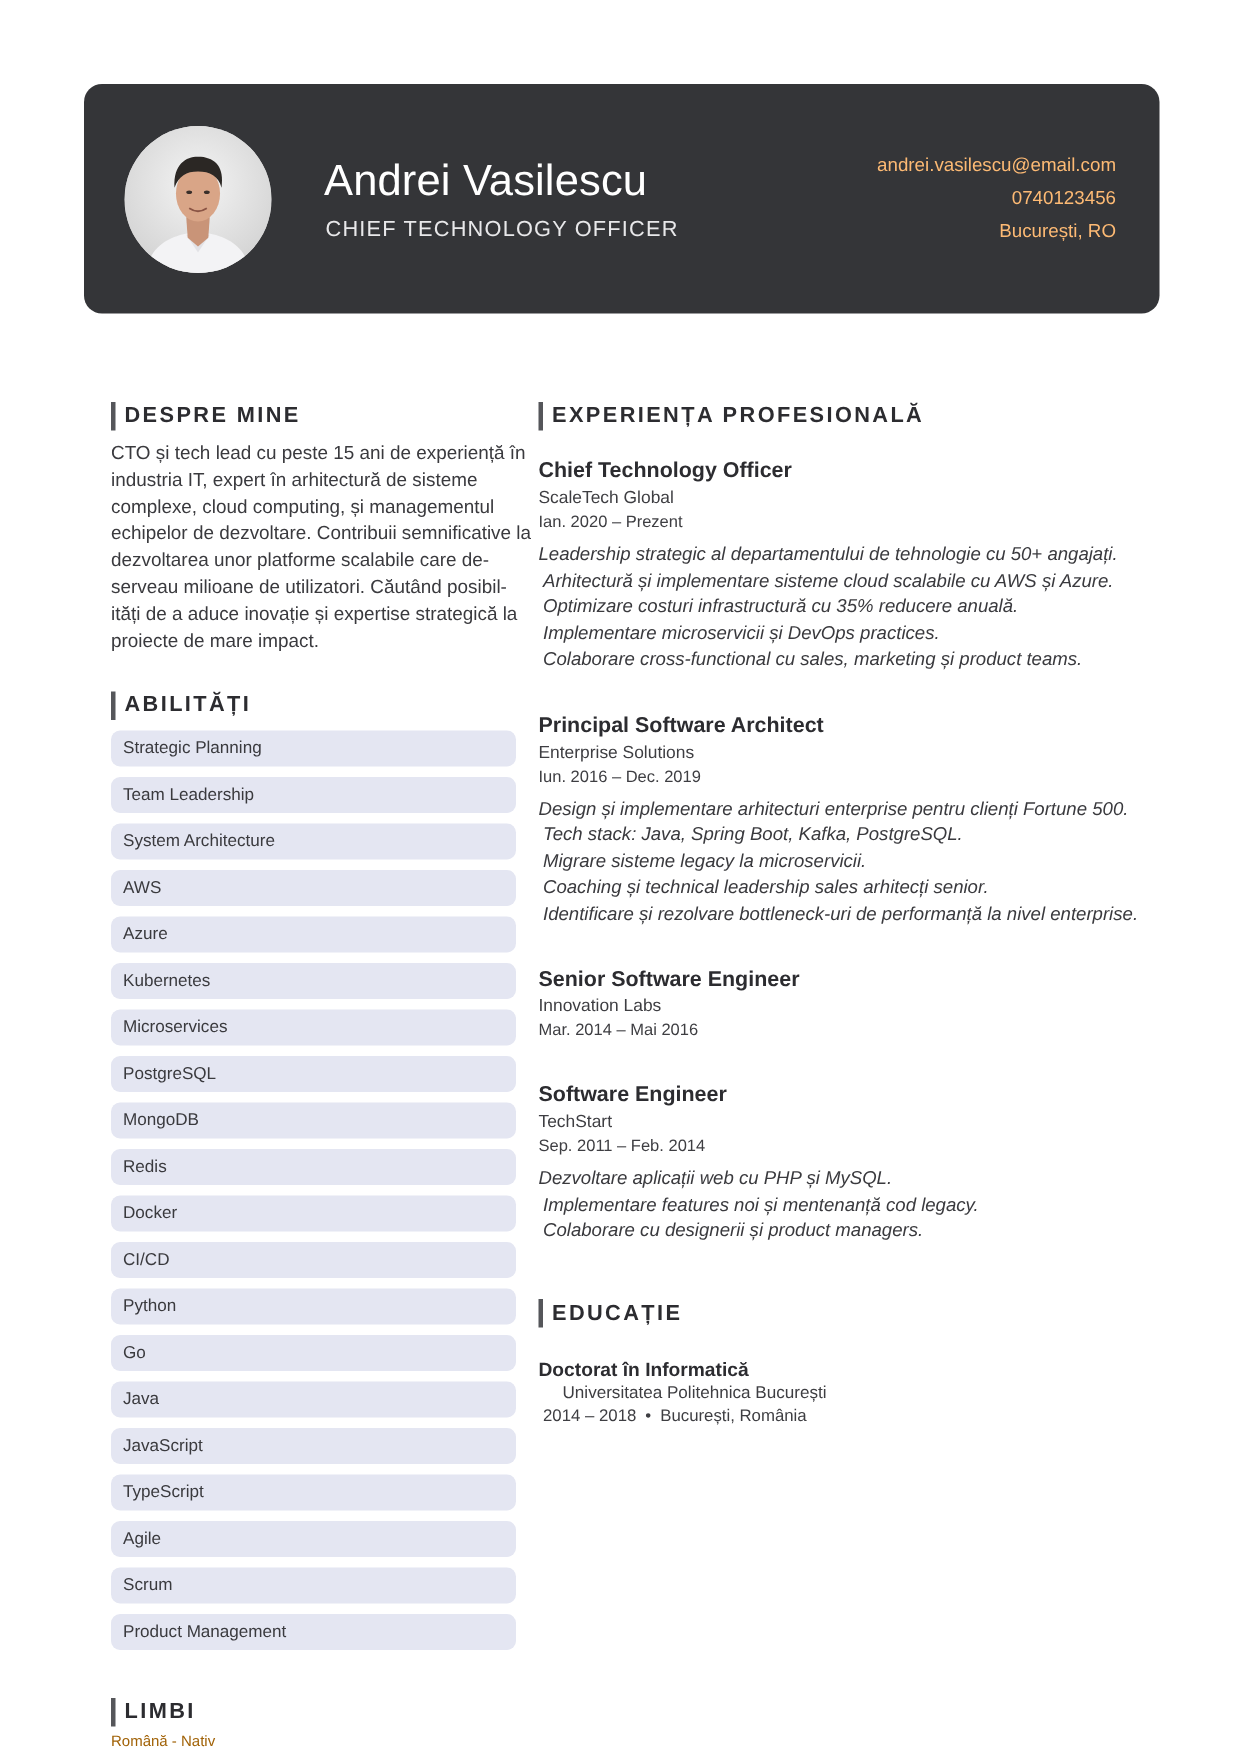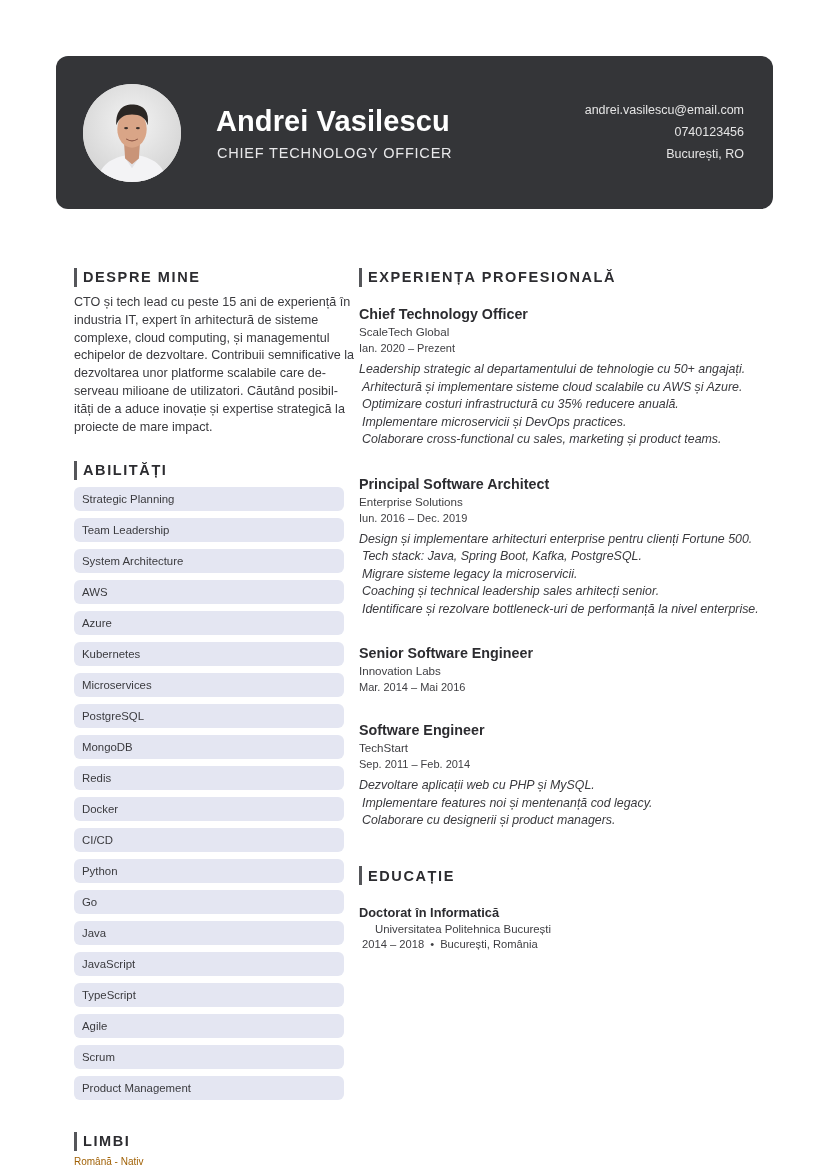--- a/index.html
+++ b/index.html
@@ -38,41 +38,41 @@
       border-radius: 50%;
       overflow: hidden;
       background: radial-gradient(circle at 50% 45%, #f2f2f2 0%, #d8d8d8 70%, #c4c4c4 100%);
     }
     .avatar svg { width: 100%; height: 100%; display: block; }
     .name {
       position: absolute;
       left: 160px;
       top: 48px;
       font-size: 29px;
-      font-weight: bold;
+      font-weight: normal;
       letter-spacing: 0.1px;
       color: #ffffff;
       line-height: 34px;
     }
     .role {
       position: absolute;
       left: 161px;
       top: 88px;
       font-size: 14.5px;
       letter-spacing: 0.8px;
       color: #e8e8ea;
       line-height: 18px;
     }
     .contact {
       position: absolute;
       right: 29px;
       top: 43px;
       text-align: right;
       font-size: 12.5px;
-      color: #e5e5e5;
+      color: #fdba74;
       line-height: 22px;
     }
     .contact div { white-space: nowrap; }
 
     
     .section-title {
       display: flex;
       align-items: center;
       font-size: 14.5px;
       font-weight: bold;

